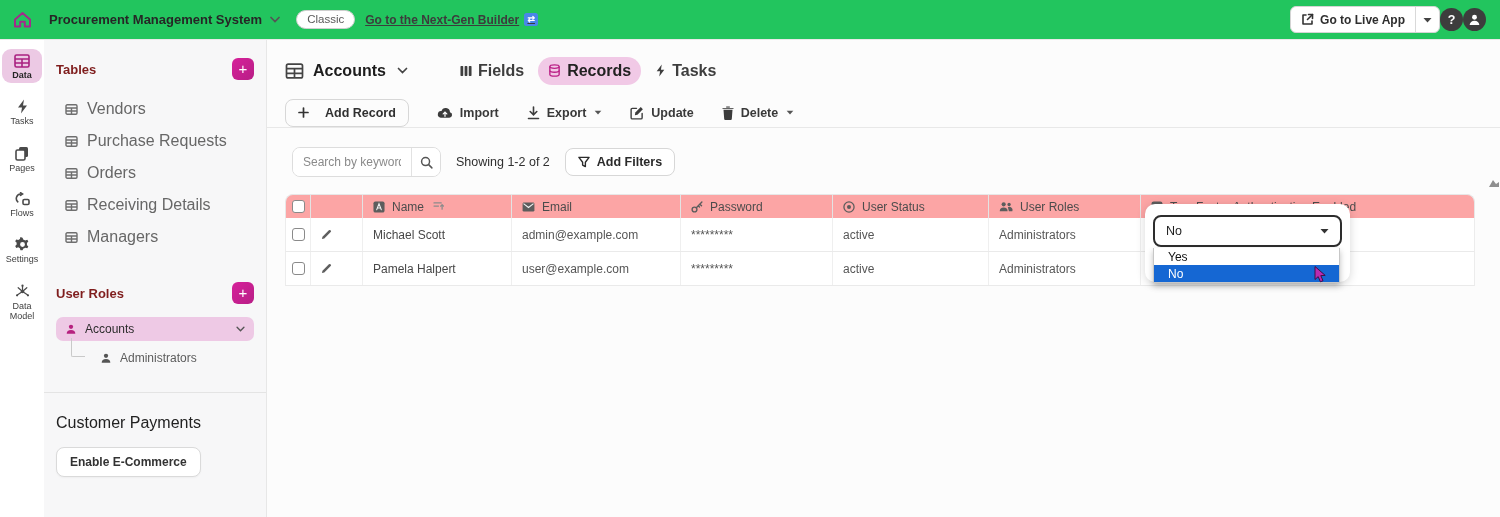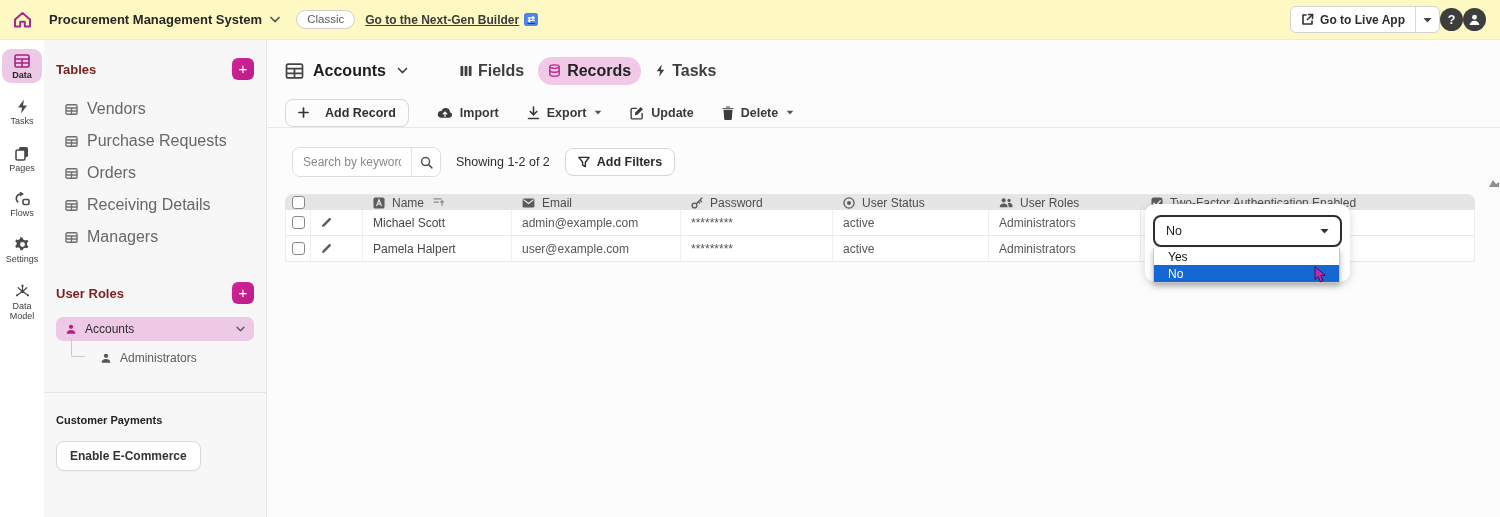--- a/index.html
+++ b/index.html
@@ -8,21 +8,21 @@
     font-family:"Liberation Sans", sans-serif;
     background:#fff; color:#2b2b2b;
     position:relative; overflow:hidden;
     -webkit-font-smoothing:antialiased;
   }
   svg { display:block; }
 
   
   .topbar {
     height:40px; display:flex; align-items:center;
-    padding:0 14px 0 13px; background:#fef9c3;
+    padding:0 14px 0 13px; background:#22c55e;
     border-bottom:1px solid #e9e9e9;
   }
   .home-ic { color:#a22b8b; }
   .app-title { font-size:13px; font-weight:700; color:#262626; margin-left:17px; }
   .title-caret { margin-left:8px; color:#555; }
   .classic-badge {
     margin-left:16px; border:1px solid #cfcfcf; border-radius:999px;
     padding:2px 10px 3px; font-size:11.5px; color:#5a5a5a; background:#fff;
   }
   .nextgen-link {
@@ -100,21 +100,21 @@
     position:relative; margin-top:4px; display:flex; align-items:center; gap:8px;
     padding:6px 0 6px 44px; font-size:12px; color:#5c5c5c; cursor:pointer;
   }
   .role-child .connector {
     position:absolute; left:15px; top:-7px; width:14px; height:19px;
     border-left:1px solid #c9c9c9; border-bottom:1px solid #c9c9c9;
     border-bottom-left-radius:2px;
   }
   .role-child .sic { color:#555; }
   .side-divider { height:1px; background:#e4e4e4; margin:21px -12px 0; }
-  .payments-head { margin-top:21px; font-size:11px; font-weight:700; color:#222; }
+  .payments-head { margin-top:21px; font-size:16px; font-weight:400; color:#222; }
   .ecommerce-btn {
     margin-top:15px; align-self:flex-start;
     background:#fff; border:1px solid #dadada; border-radius:8px;
     padding:7px 13px; font-size:12px; font-weight:600; color:#333;
     box-shadow:0 1px 2px rgba(0,0,0,.04); cursor:pointer;
     font-family:"Liberation Sans", sans-serif;
   }
 
   
   .main { flex:1; background:#fcfcfc; position:relative; }
@@ -173,33 +173,33 @@
     font-family:"Liberation Sans", sans-serif;
   }
 
   
   .grid { margin:11px 0 0 18px; width:1190px; }
   .grid-row {
     display:grid;
     grid-template-columns:25px 52px 149px 169px 152px 156px 152px 1fr;
   }
   .grid-head {
-    background:#e5e5e5; height:16px;
+    background:#fca5a5; height:24px;
     border:1px solid #e7e7e7; border-bottom:none;
     border-radius:8px 8px 0 0; overflow:hidden;text-align:right;
   }
   .hcell {
     display:flex; align-items:center; gap:7px; padding-left:10px;
     font-size:12px; color:#4c4c4c; border-right:1px solid #e3e3e3;
   }
   .hcell:last-child { border-right:none; }
   .hcell .hic { color:#5d5d5d; }
   .hcell.center { justify-content:center; padding-left:0; }
   .data-row {
-    background:#fff; height:26px;
+    background:#fff; height:34px;
     border-left:1px solid #ececec; border-right:1px solid #ececec;
     border-bottom:1px solid #eaeaea;
   }
   .data-row:first-of-type { border-top:1px solid #e7e7e7; }
   .cell {
     display:flex; align-items:center; padding-left:10px;
     font-size:12px; color:#474747; border-right:1px solid #efefef;
   }
   .cell:last-child { border-right:none; }
   .cell.center { justify-content:center; padding-left:0; }

